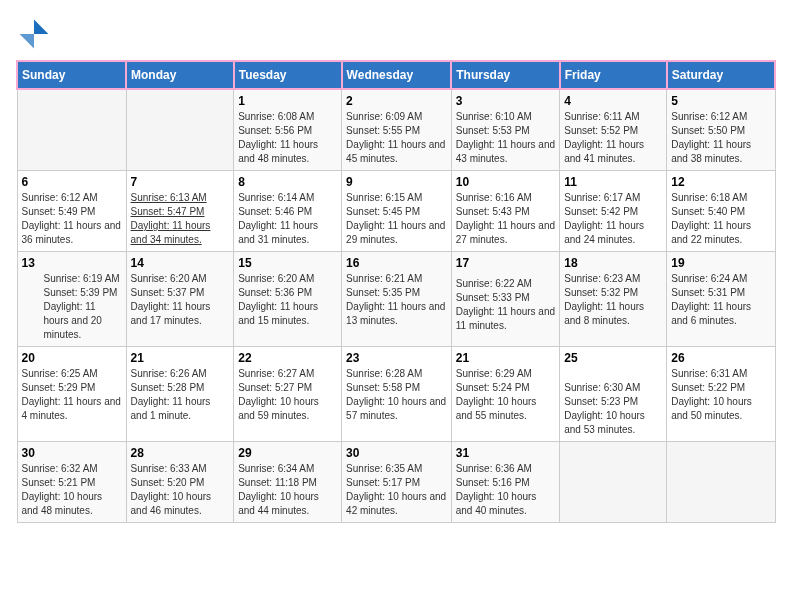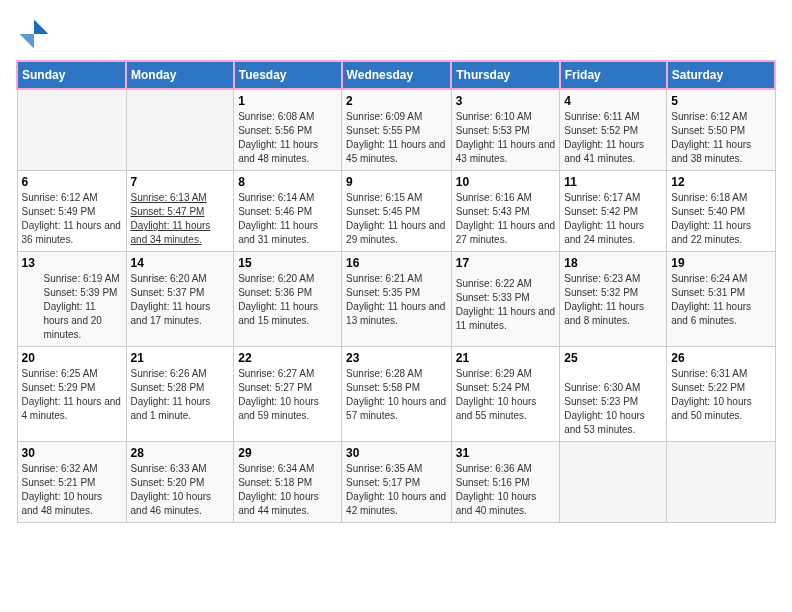--- a/index.html
+++ b/index.html
@@ -292,21 +292,21 @@
         </td>
         <td>
           <span class="day-num">28</span>
           <div class="day-info" style="white-space: pre-line;">Sunrise: 6:33 AM
 Sunset: 5:20 PM
 Daylight: 10 hours and 46 minutes.</div>
         </td>
         <td>
           <span class="day-num">29</span>
           <div class="day-info" style="white-space: pre-line;">Sunrise: 6:34 AM
-Sunset: 5:18 PM
+Sunset: 11:18 PM
 Daylight: 10 hours and 44 minutes.</div>
         </td>
         <td>
           <span class="day-num">30</span>
           <div class="day-info" style="white-space: pre-line;">Sunrise: 6:35 AM
 Sunset: 5:17 PM
 Daylight: 10 hours and 42 minutes.</div>
         </td>
         <td>
           <span class="day-num">31</span>

